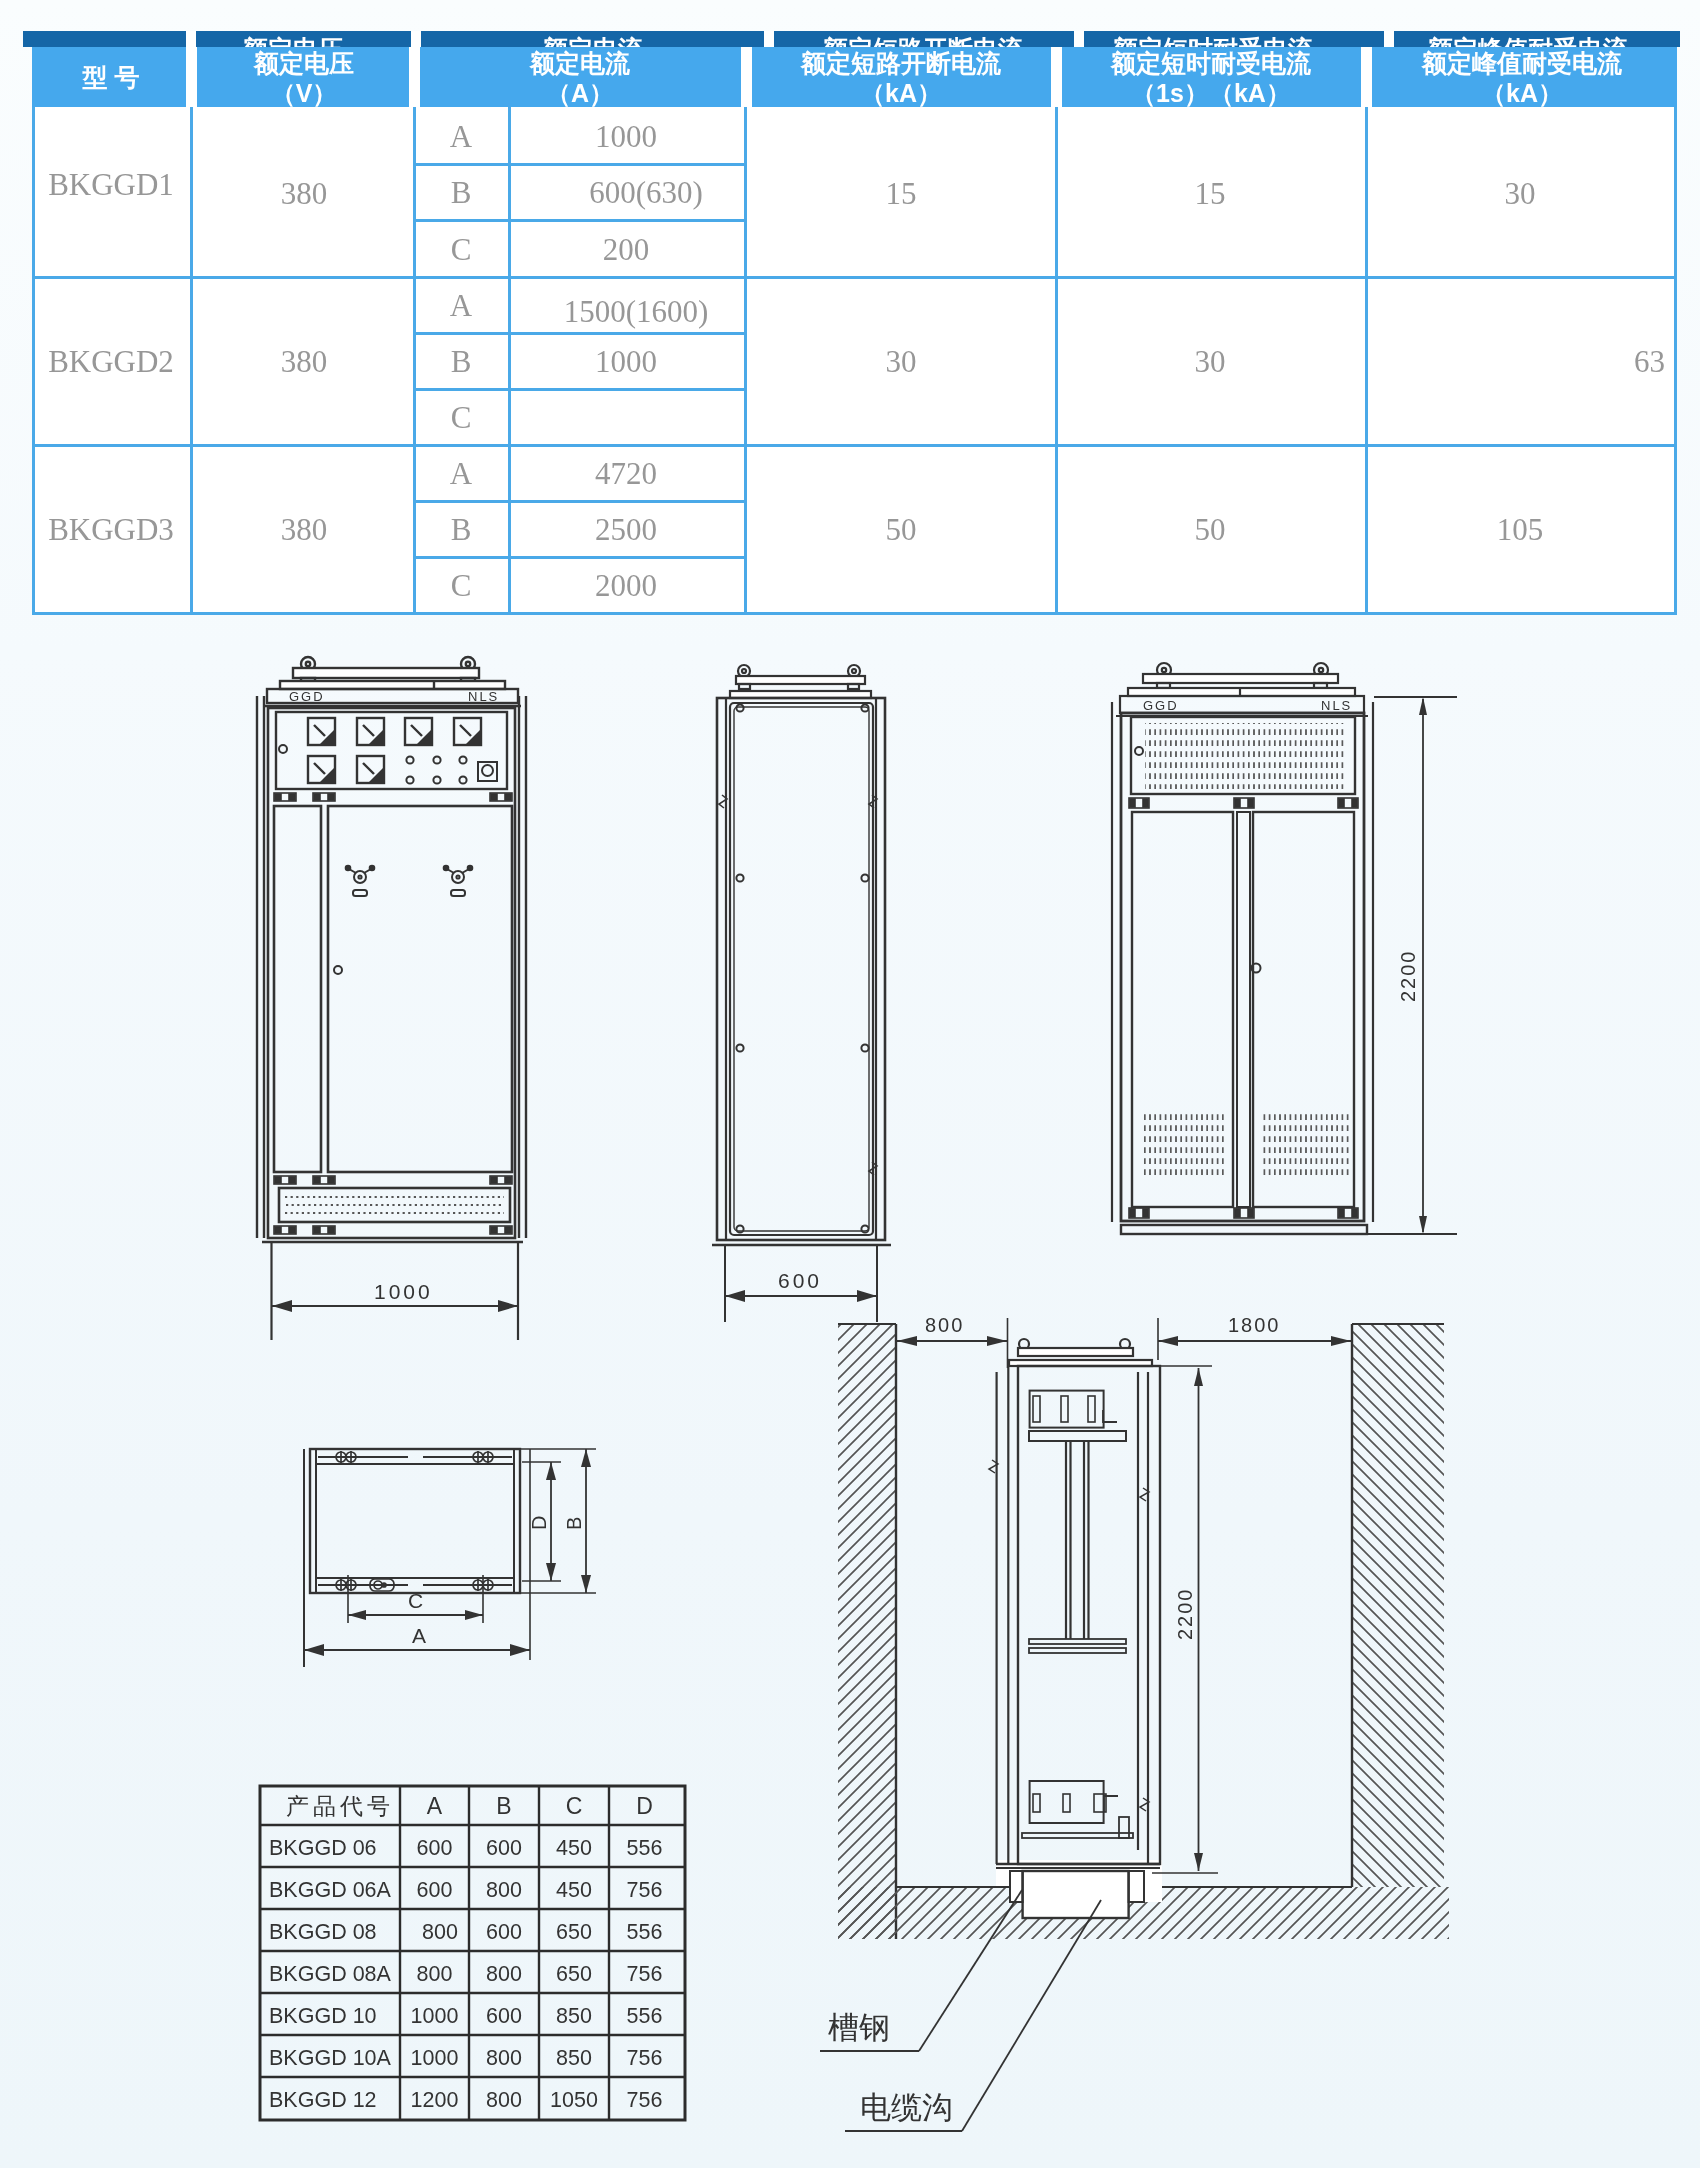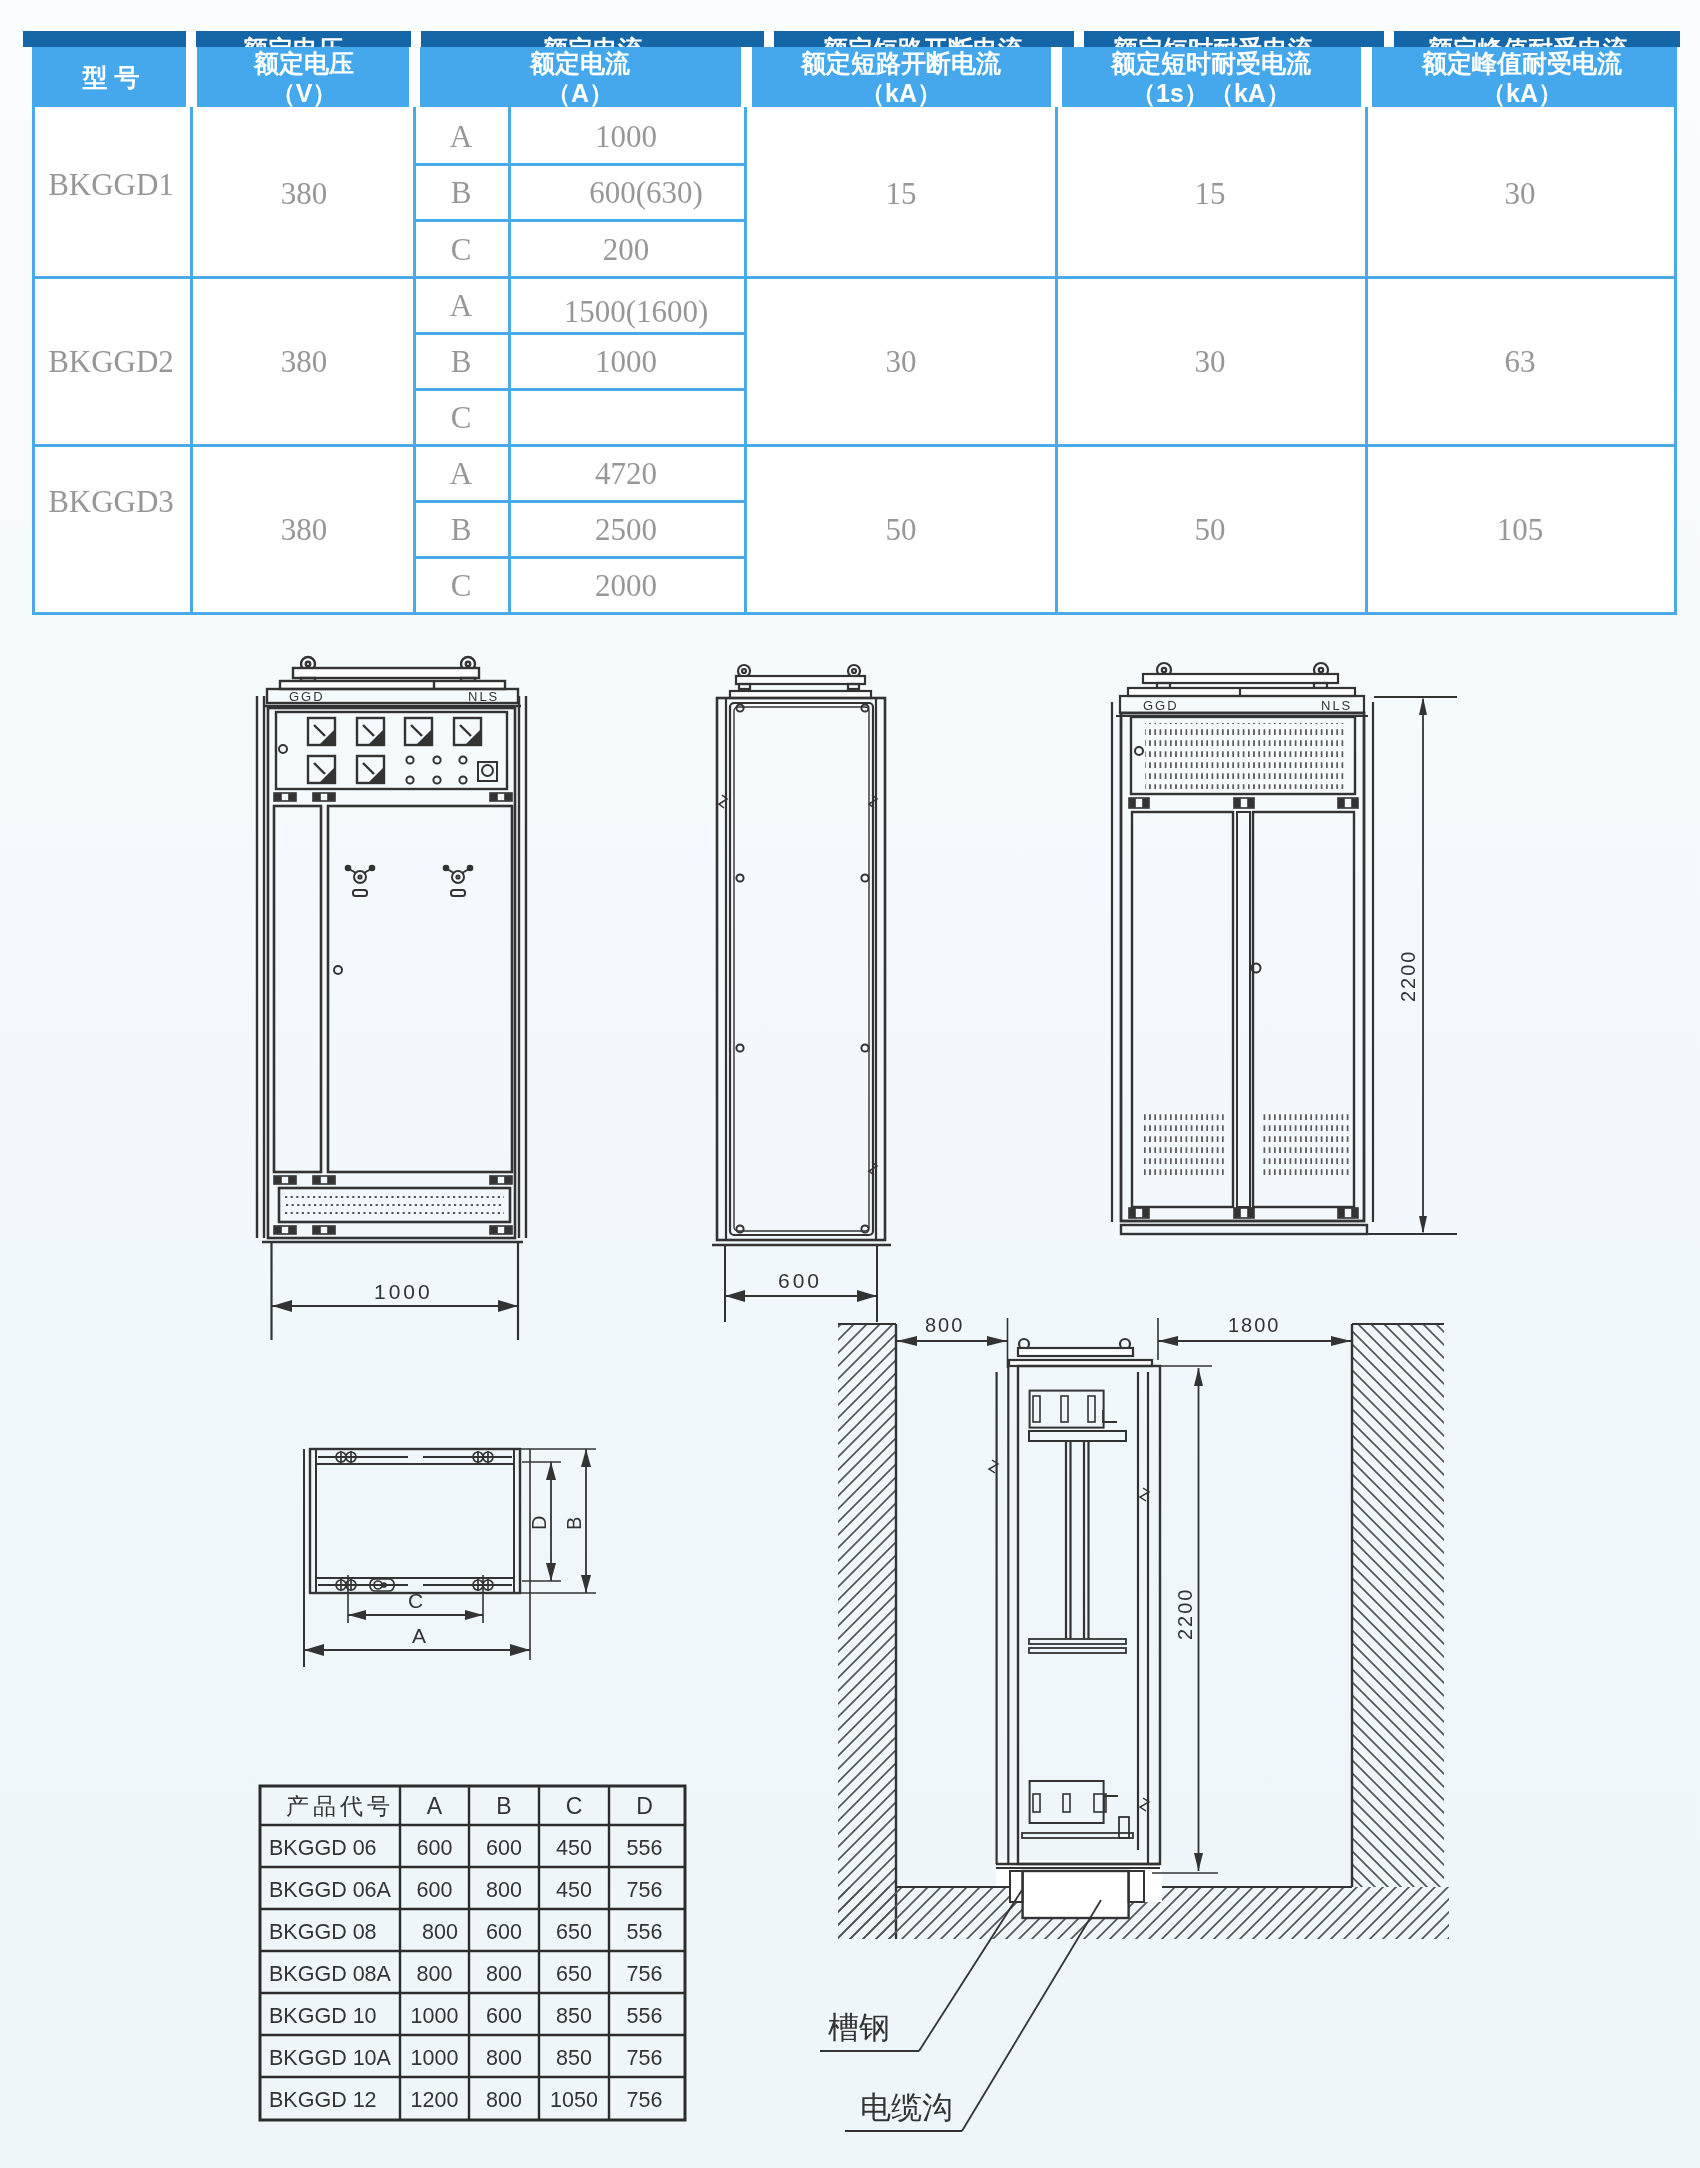--- a/index.html
+++ b/index.html
@@ -78,23 +78,23 @@
 
 <div class="celltxt" style="left:31px;top:344px;width:160px;">BKGGD2</div>
 <div class="celltxt" style="left:204px;top:344px;width:200px;">380</div>
 <div class="celltxt" style="left:416px;top:288px;width:90px;">A</div>
 <div class="celltxt" style="left:416px;top:344px;width:90px;">B</div>
 <div class="celltxt" style="left:416px;top:400px;width:90px;">C</div>
 <div class="celltxt" style="left:511px;top:294px;width:230px;padding-left:10px;">1500(1600)</div>
 <div class="celltxt" style="left:511px;top:344px;width:230px;">1000</div>
 <div class="celltxt" style="left:756px;top:344px;width:290px;">30</div>
 <div class="celltxt" style="left:1065px;top:344px;width:290px;">30</div>
-<div class="celltxt" style="left:1375px;top:344px;width:290px;">63</div>
-
-<div class="celltxt" style="left:31px;top:484px;width:160px;">BKGGD3</div>
+<div class="celltxt" style="left:1375px;top:344px;width:290px;text-align:right;">63</div>
+
+<div class="celltxt" style="left:31px;top:512px;width:160px;">BKGGD3</div>
 <div class="celltxt" style="left:204px;top:512px;width:200px;">380</div>
 <div class="celltxt" style="left:416px;top:456px;width:90px;">A</div>
 <div class="celltxt" style="left:416px;top:512px;width:90px;">B</div>
 <div class="celltxt" style="left:416px;top:568px;width:90px;">C</div>
 <div class="celltxt" style="left:511px;top:456px;width:230px;">4720</div>
 <div class="celltxt" style="left:511px;top:512px;width:230px;">2500</div>
 <div class="celltxt" style="left:511px;top:568px;width:230px;">2000</div>
 <div class="celltxt" style="left:756px;top:512px;width:290px;">50</div>
 <div class="celltxt" style="left:1065px;top:512px;width:290px;">50</div>
 <div class="celltxt" style="left:1375px;top:512px;width:290px;">105</div>

